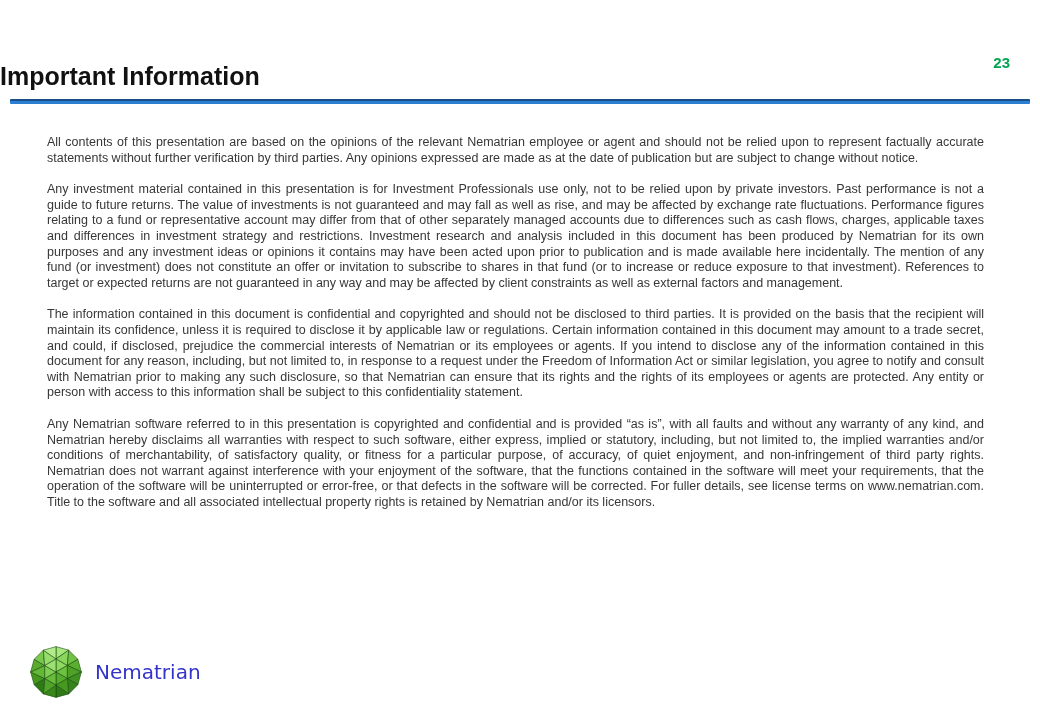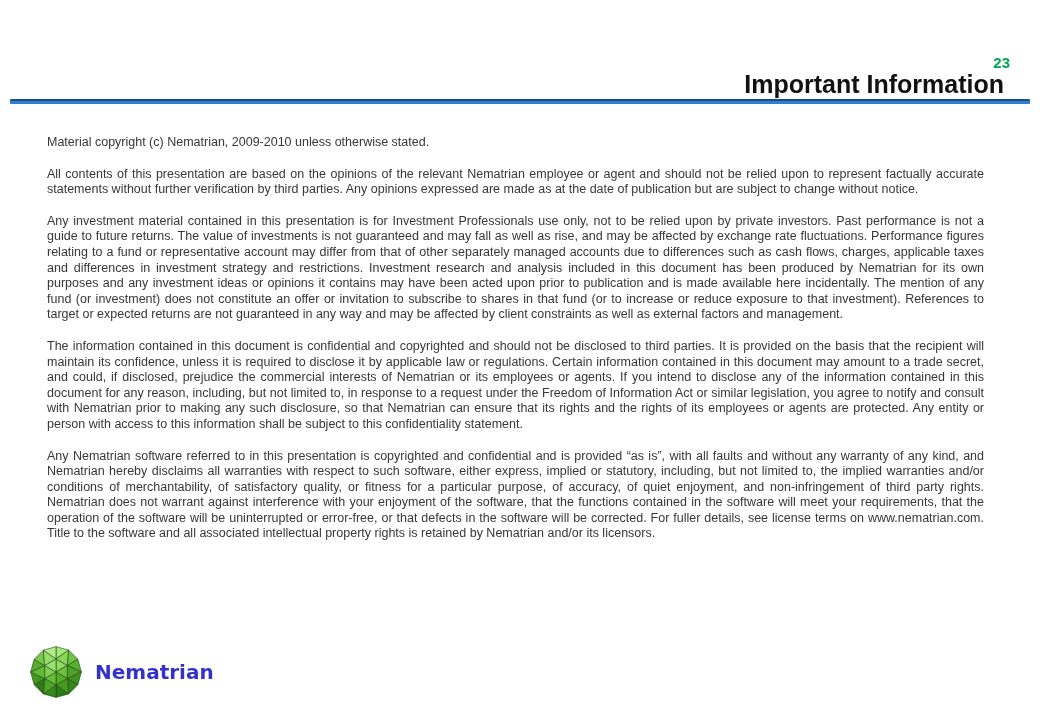--- a/index.html
+++ b/index.html
@@ -13,26 +13,25 @@
     height: 720px;
     background: #ffffff;
     overflow: hidden;
     font-family: "Liberation Sans", sans-serif;
   }
   .title {
     position: absolute;
     top: 62px;
     left: 0;
     right: 36px;
-    text-align: right;
+    text-align: left;
     font-size: 25px;
     font-weight: bold;
     color: #111111;
     letter-spacing: 0px;
-    margin-top: 8px;
   }
   .pagenum {
     position: absolute;
     top: 54px;
     right: 30px;
     font-size: 15px;
     font-weight: bold;
     color: #00a651;
   }
   .rule {
@@ -57,21 +56,20 @@
   .body-text p {
     margin: 0 0 16px 0;
   }
   .logo {
     position: absolute;
     left: 28px;
     top: 644px;
     display: flex;
     align-items: center;
     gap: 11px;
-    font-weight: bold;
   }
   .logo svg {
     width: 56px;
     height: 56px;
     display: block;
   }
   .logo-text {
     font-family: "DejaVu Sans", sans-serif;
     font-size: 20px;
     color: #3333cc;
@@ -82,21 +80,20 @@
 
 <div class="slide">
 
   <div class="title">Important Information</div>
 
   <div class="pagenum">23</div>
 
   <div class="rule"></div>
 
   <div class="body-text">
-    <p>Material copyright (c) Nematrian, 2009-2010 unless otherwise stated.</p>
     <p>All contents of this presentation are based on the opinions of the relevant Nematrian employee or agent and should not be relied upon to represent factually accurate statements without further verification by third parties. Any opinions expressed are made as at the date of publication but are subject to change without notice.</p>
     <p>Any investment material contained in this presentation is for Investment Professionals use only, not to be relied upon by private investors. Past performance is not a guide to future returns. The value of investments is not guaranteed and may fall as well as rise, and may be affected by exchange rate fluctuations. Performance figures relating to a fund or representative account may differ from that of other separately managed accounts due to differences such as cash flows, charges, applicable taxes and differences in investment strategy and restrictions. Investment research and analysis included in this document has been produced by Nematrian for its own purposes and any investment ideas or opinions it contains may have been acted upon prior to publication and is made available here incidentally. The mention of any fund (or investment) does not constitute an offer or invitation to subscribe to shares in that fund (or to increase or reduce exposure to that investment). References to target or expected returns are not guaranteed in any way and may be affected by client constraints as well as external factors and management.</p>
     <p>The information contained in this document is confidential and copyrighted and should not be disclosed to third parties. It is provided on the basis that the recipient will maintain its confidence, unless it is required to disclose it by applicable law or regulations. Certain information contained in this document may amount to a trade secret, and could, if disclosed, prejudice the commercial interests of Nematrian or its employees or agents. If you intend to disclose any of the information contained in this document for any reason, including, but not limited to, in response to a request under the Freedom of Information Act or similar legislation, you agree to notify and consult with Nematrian prior to making any such disclosure, so that Nematrian can ensure that its rights and the rights of its employees or agents are protected. Any entity or person with access to this information shall be subject to this confidentiality statement.</p>
     <p>Any Nematrian software referred to in this presentation is copyrighted and confidential and is provided “as is”, with all faults and without any warranty of any kind, and Nematrian hereby disclaims all warranties with respect to such software, either express, implied or statutory, including, but not limited to, the implied warranties and/or conditions of merchantability, of satisfactory quality, or fitness for a particular purpose, of accuracy, of quiet enjoyment, and non-infringement of third party rights. Nematrian does not warrant against interference with your enjoyment of the software, that the functions contained in the software will meet your requirements, that the operation of the software will be uninterrupted or error-free, or that defects in the software will be corrected. For fuller details, see license terms on www.nematrian.com. Title to the software and all associated intellectual property rights is retained by Nematrian and/or its licensors.</p>
   </div>
 
   <div class="logo">
     <svg viewBox="0 0 64 64" aria-hidden="true">
       <g stroke="#1c4a10" stroke-width="0.7" stroke-linejoin="round">
 

